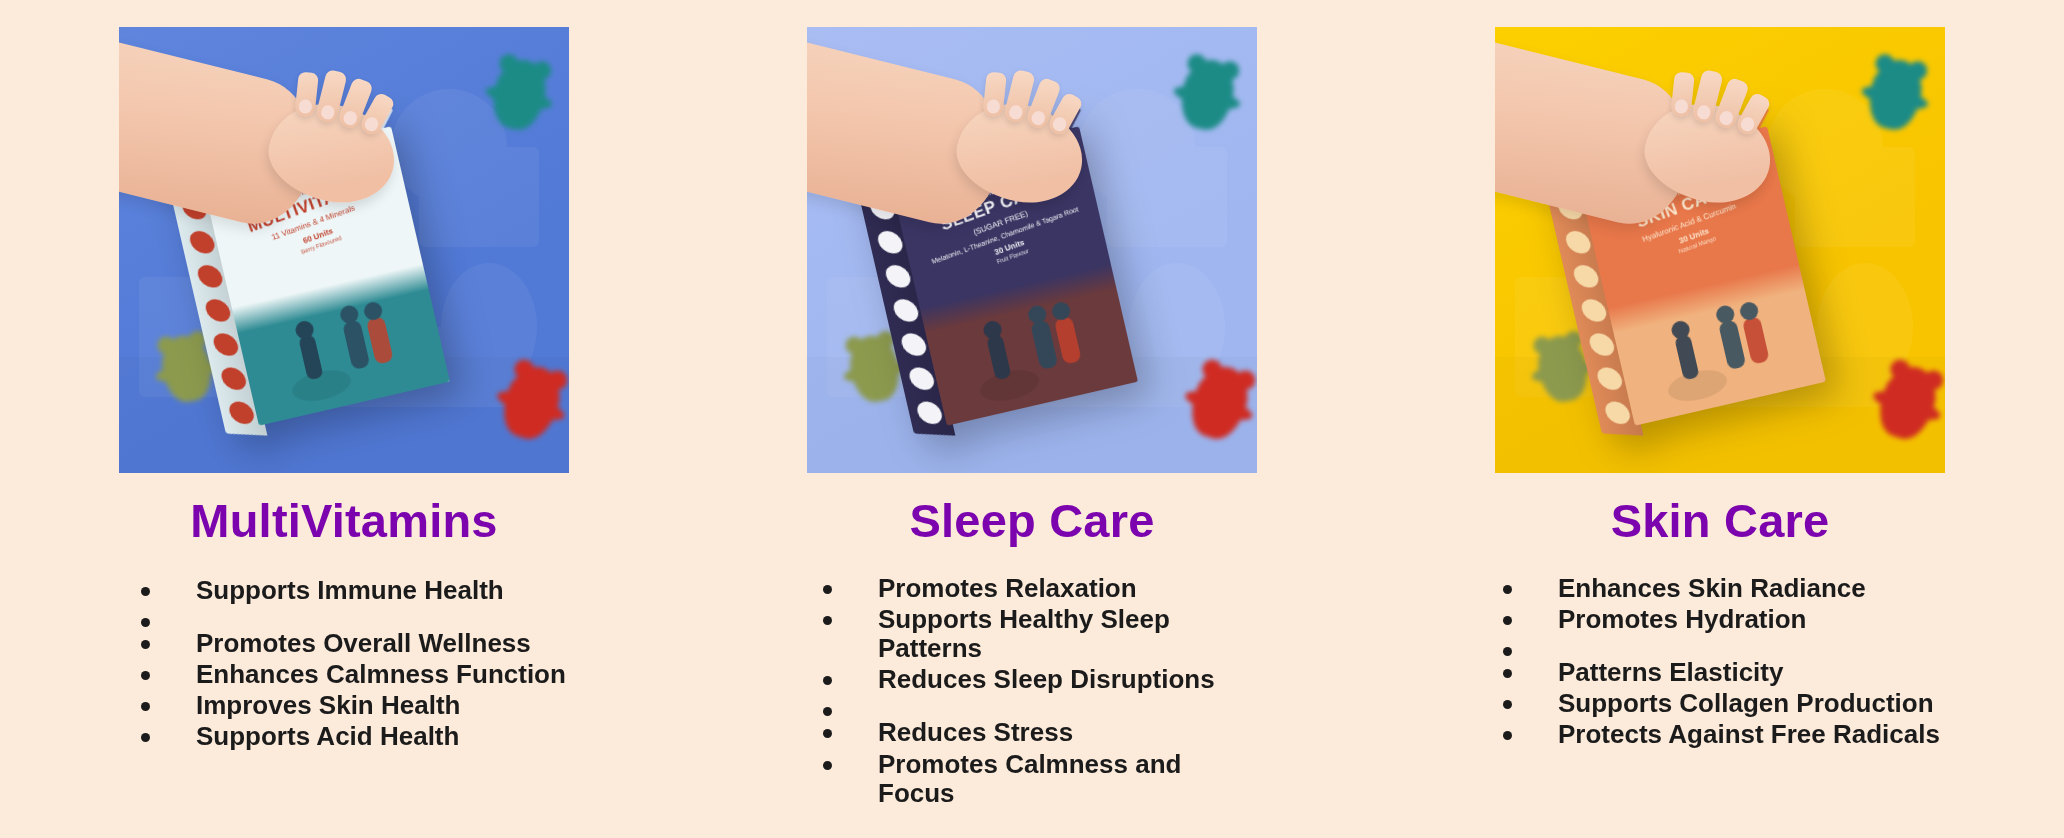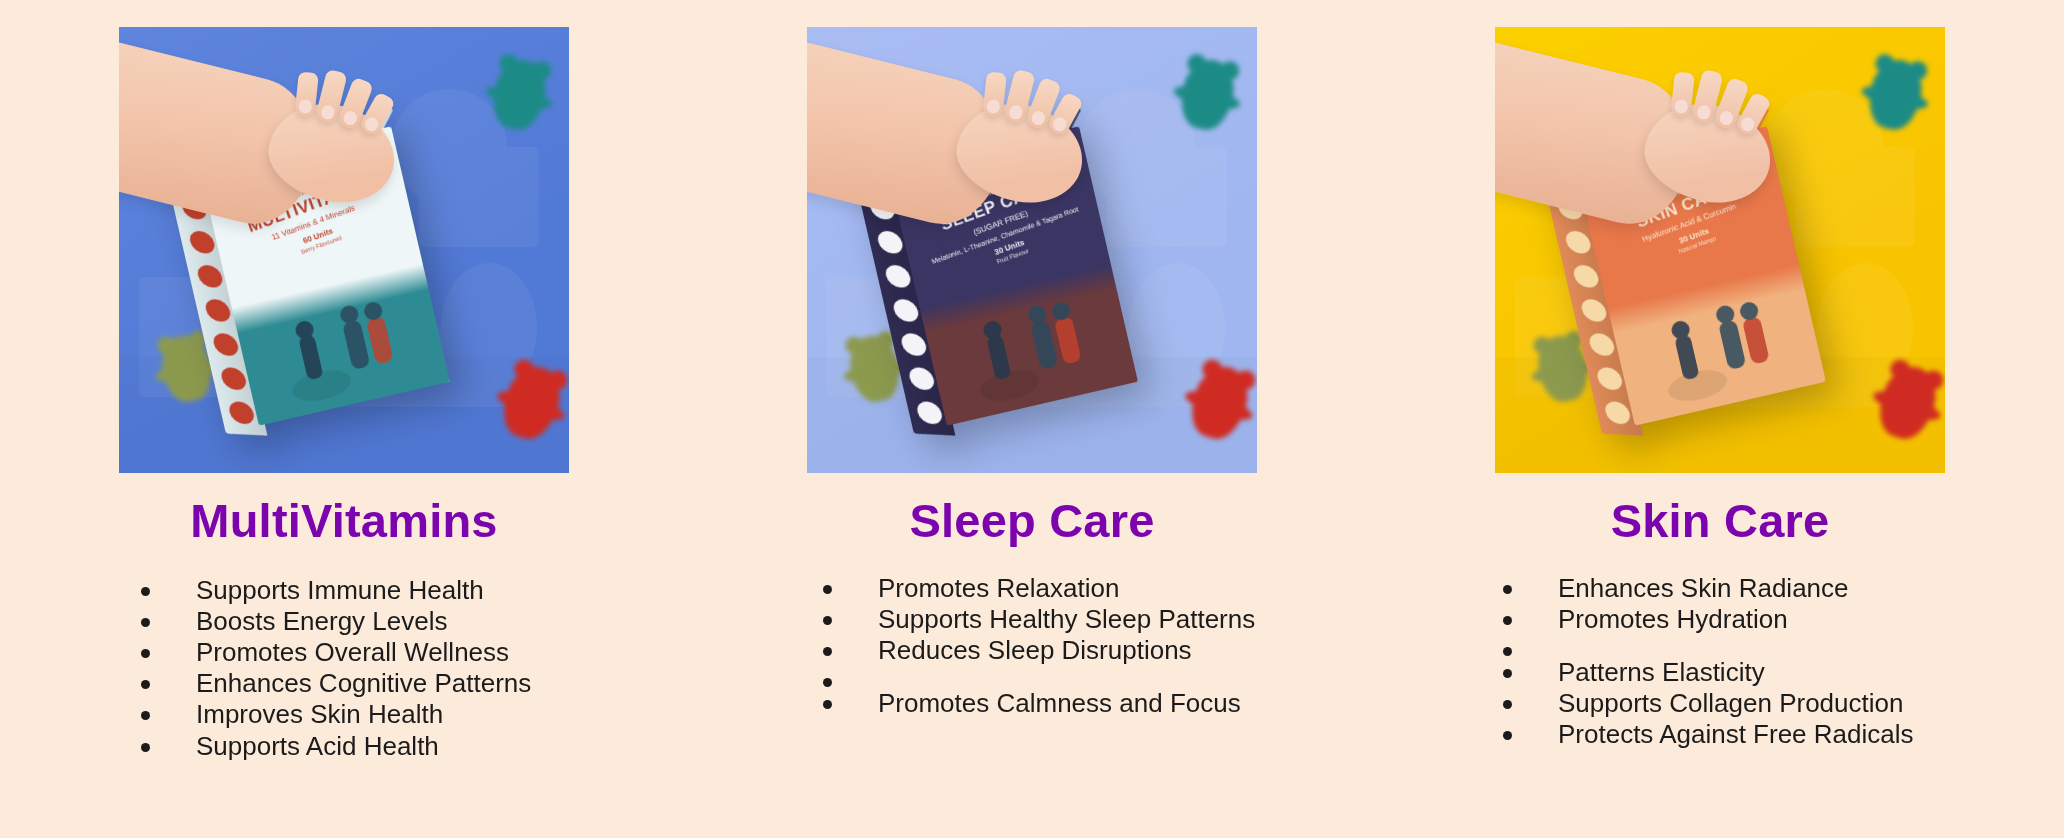--- a/index.html
+++ b/index.html
@@ -249,20 +249,21 @@
     text-align: center;
   }
 
   .benefits {
     list-style: none;
     margin: 30px 0 0 0;
     padding: 0;
     width: 450px;
     box-sizing: border-box;
     padding-left: 18px;
+    font-weight: bold;
   }
   .benefit {
     display: flex;
     align-items: flex-start;
     color: #1b1b1b;
     font-size: 26px;
     line-height: 1.12;
     margin-bottom: 2px;
   }
   .bullet {
@@ -373,29 +374,28 @@
           </div>
         </div>
         <h2 class="product-title" style="color: rgb(123, 4, 174); margin: 24px 0px 0px;">MultiVitamins</h2>
         <ul class="benefits">
           <li class="benefit">
             <span class="bullet"></span>
             <span class="benefit-text">Supports Immune Health</span>
           </li>
           <li class="benefit">
             <span class="bullet"></span>
-            <span class="benefit-text">Boosts Energy Levels</span>
           </li>
           <li class="benefit">
             <span class="bullet"></span>
             <span class="benefit-text">Promotes Overall Wellness</span>
           </li>
           <li class="benefit">
             <span class="bullet"></span>
-            <span class="benefit-text">Enhances Cognitive Patterns</span>
+            <span class="benefit-text">Enhances Calmness Function</span>
           </li>
           <li class="benefit">
             <span class="bullet"></span>
             <span class="benefit-text">Improves Skin Health</span>
           </li>
           <li class="benefit">
             <span class="bullet"></span>
             <span class="benefit-text">Supports Acid Health</span>
           </li>
         </ul>
@@ -494,20 +494,24 @@
           </li>
           <li class="benefit">
             <span class="bullet"></span>
             <span class="benefit-text">Reduces Sleep Disruptions</span>
           </li>
           <li class="benefit">
             <span class="bullet"></span>
           </li>
           <li class="benefit">
             <span class="bullet"></span>
+            <span class="benefit-text">Reduces Stress</span>
+          </li>
+          <li class="benefit">
+            <span class="bullet"></span>
             <span class="benefit-text">Promotes Calmness and Focus</span>
           </li>
         </ul>
       </div>
       <div class="col col-3">
         <div class="product-image" title="Hand holding a Skin Care gummies box on a yellow background with floating gummy bears">
           <div class="scene-bg" style="background: linear-gradient(150deg, rgb(252, 208, 0) 0%, rgb(248, 196, 0) 62%, rgb(248, 196, 0) 100%);"></div>
           <div class="scene-deco"><svg width="450" height="446" viewBox="0 0 450 446">
               <g fill="#ffffff" opacity="0.18">
                 <rect x="20" y="250" width="120" height="120" rx="6"></rect>

